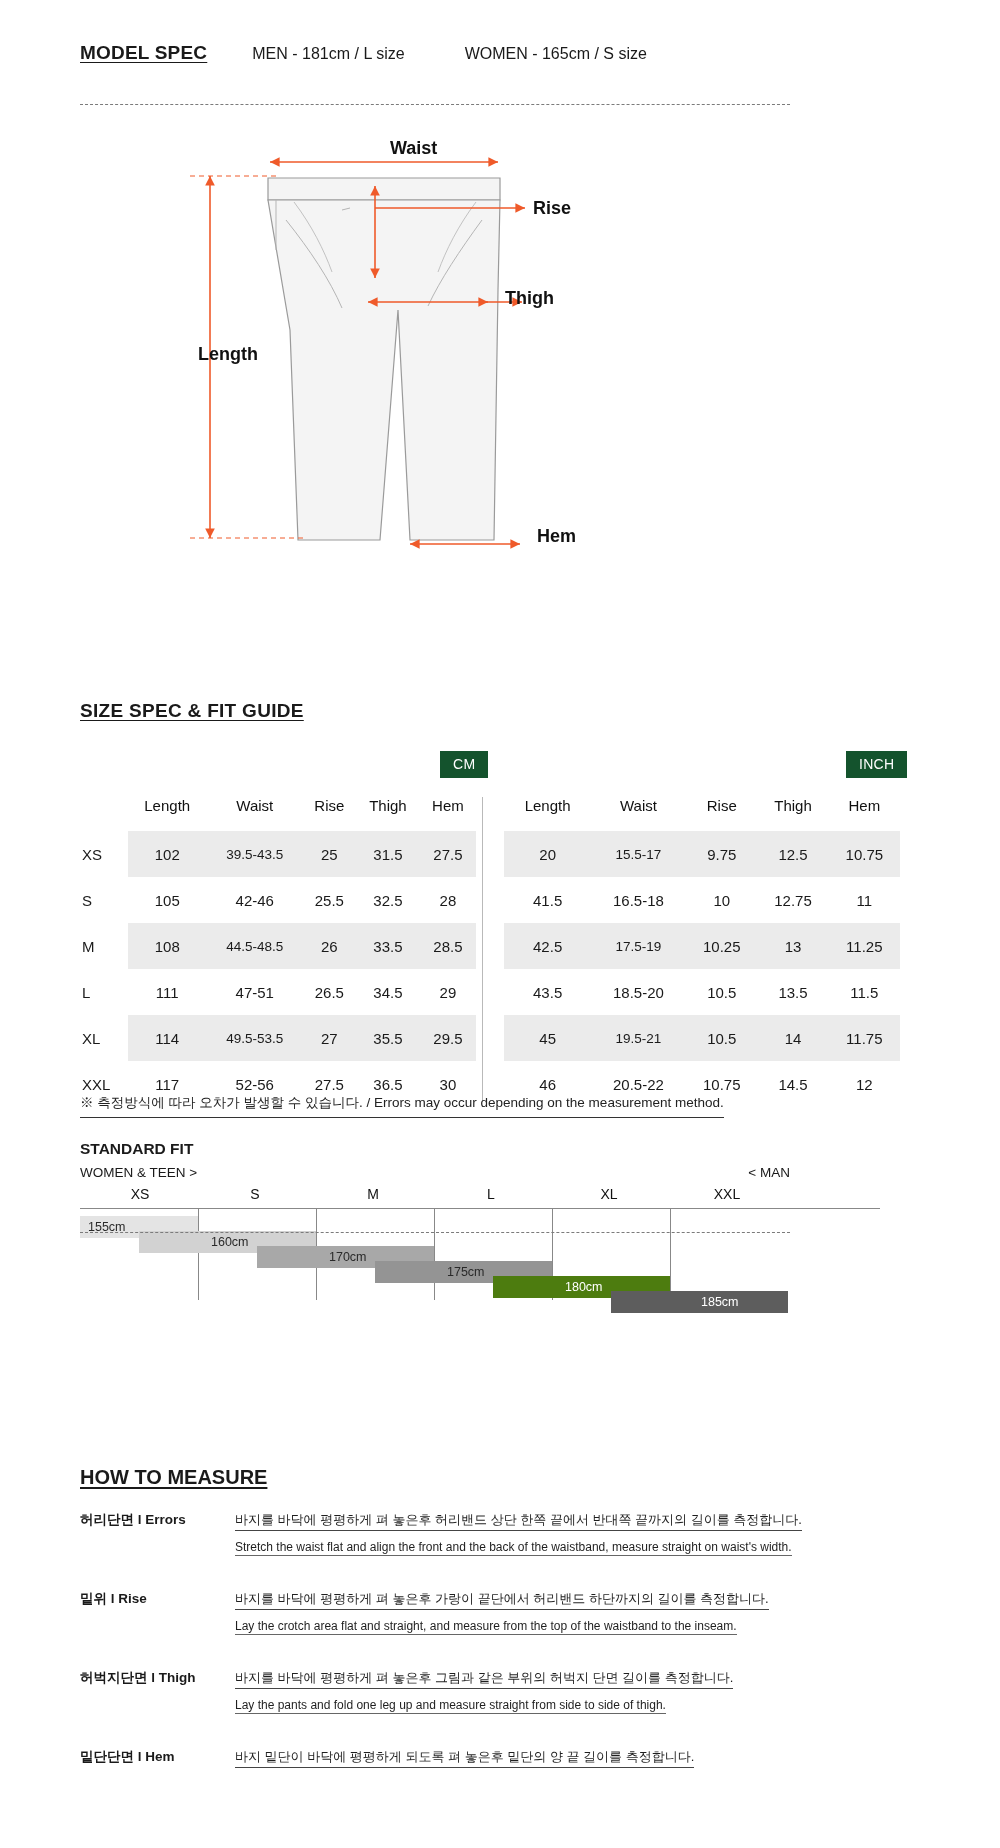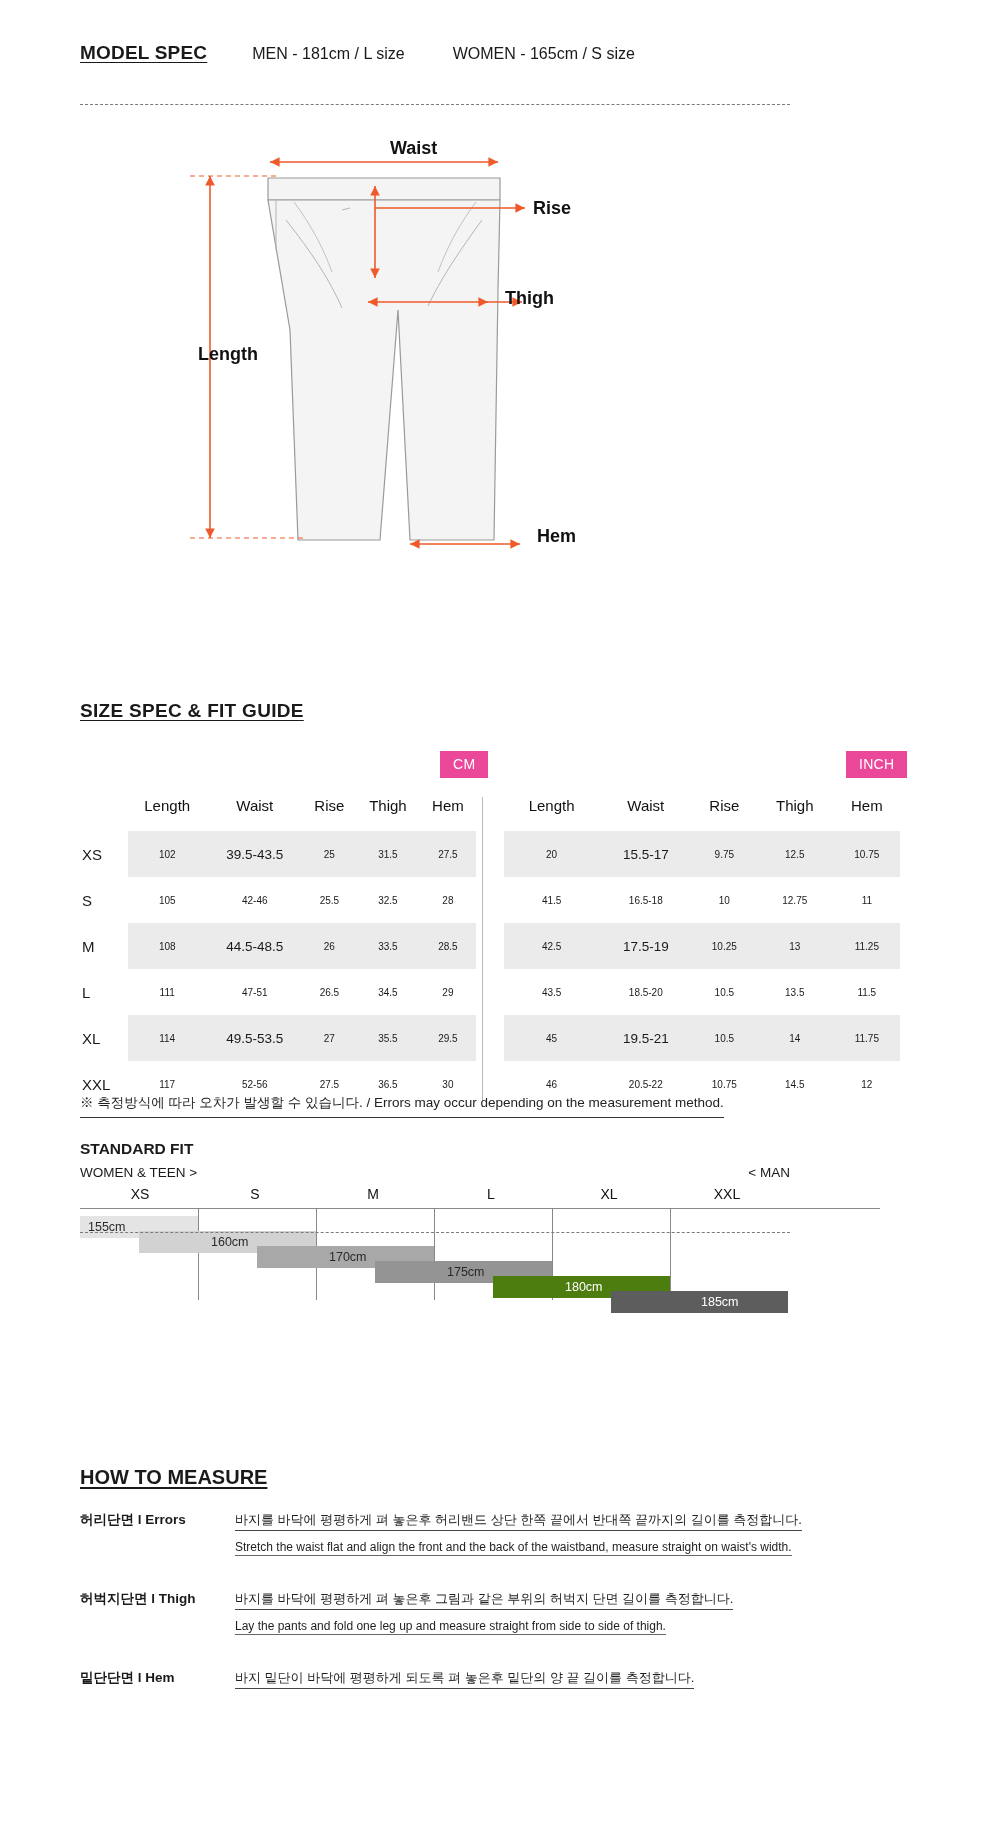--- a/index.html
+++ b/index.html
@@ -33,21 +33,21 @@
     text-underline-offset: 3px;
     white-space: nowrap;
   }
   .model-spec-men {
     font-size: 16px;
     margin-left: 45px;
     white-space: nowrap;
   }
   .model-spec-women {
     font-size: 16px;
-    margin-left: 48px;
+    margin-left: 60px;
     white-space: nowrap;
   }
 
   .dashed-sep {
     position: absolute;
     left: 80px;
     width: 710px;
     border-top: 1.6px dashed #7b7b7b;
   }
   .dashed-sep.top { top: 104px; }
@@ -78,21 +78,21 @@
     position: absolute;
     left: 80px; top: 700px;
     font-size: 19px;
     font-weight: bold;
     text-decoration: underline;
     text-underline-offset: 3px;
     letter-spacing: .3px;
   }
   .unit-badge {
     position: absolute;
-    background: #ec4899;
+    background: #14532d;
     color: #fff;
     font-size: 14px;
     padding: 5px 13px 6px;
     letter-spacing: .3px;
   }
   .unit-cm { left: 440px; top: 751px; }
   .unit-inch { left: 846px; top: 751px; }
 
   .tables-wrap {
     position: absolute;
@@ -108,21 +108,21 @@
   .tbl.inch { width: 400px; margin-left: 18px; }
   .tbl th, .tbl td {
     text-align: center;
     font-weight: normal;
     height: 46px;
     vertical-align: middle;
     white-space: nowrap;
   }
   .tbl th { font-size: 15px; padding-bottom: 6px; color: #111; }
   .tbl .sz-col { width: 48px; text-align: left; padding-left: 2px; font-size: 15px; }
-  .tbl td.v { font-size: 10px; }
+  .tbl td.v { font-size: 15px; }
   .tbl td.v.small { font-size: 13.5px; }
   .tbl tr.shade td.v { background: #ebebeb; }
   .vert-div {
     width: 1px;
     background: #b9b9b9;
     margin: 12px 4px 6px 6px;
     align-self: stretch;
   }
 
   .note {
@@ -468,20 +468,27 @@
 
 
     <div class="htm-item">
       <div class="htm-label">허리단면 l Errors</div>
       <div class="htm-body">
         <div class="htm-kr">바지를 바닥에 평평하게 펴 놓은후 허리밴드 상단 한쪽 끝에서 반대쪽 끝까지의 길이를 측정합니다.</div><br>
         <div class="htm-en">Stretch the waist flat and align the front and the back of the waistband, measure straight on waist's width.</div>
       </div>
     </div>
 
+    <div class="htm-item">
+      <div class="htm-label">밑위 l Rise</div>
+      <div class="htm-body">
+        <div class="htm-kr">바지를 바닥에 평평하게 펴 놓은후 가랑이 끝단에서 허리밴드 하단까지의 길이를 측정합니다.</div><br>
+        <div class="htm-en">Lay the crotch area flat and straight, and measure from the top of the waistband to the inseam.</div>
+      </div>
+    </div>
 
     <div class="htm-item">
       <div class="htm-label">허벅지단면 l Thigh</div>
       <div class="htm-body">
         <div class="htm-kr">바지를 바닥에 평평하게 펴 놓은후 그림과 같은 부위의 허벅지 단면 길이를 측정합니다.</div><br>
         <div class="htm-en">Lay the pants and fold one leg up and measure straight from side to side of thigh.</div>
       </div>
     </div>
 
     <div class="htm-item">

